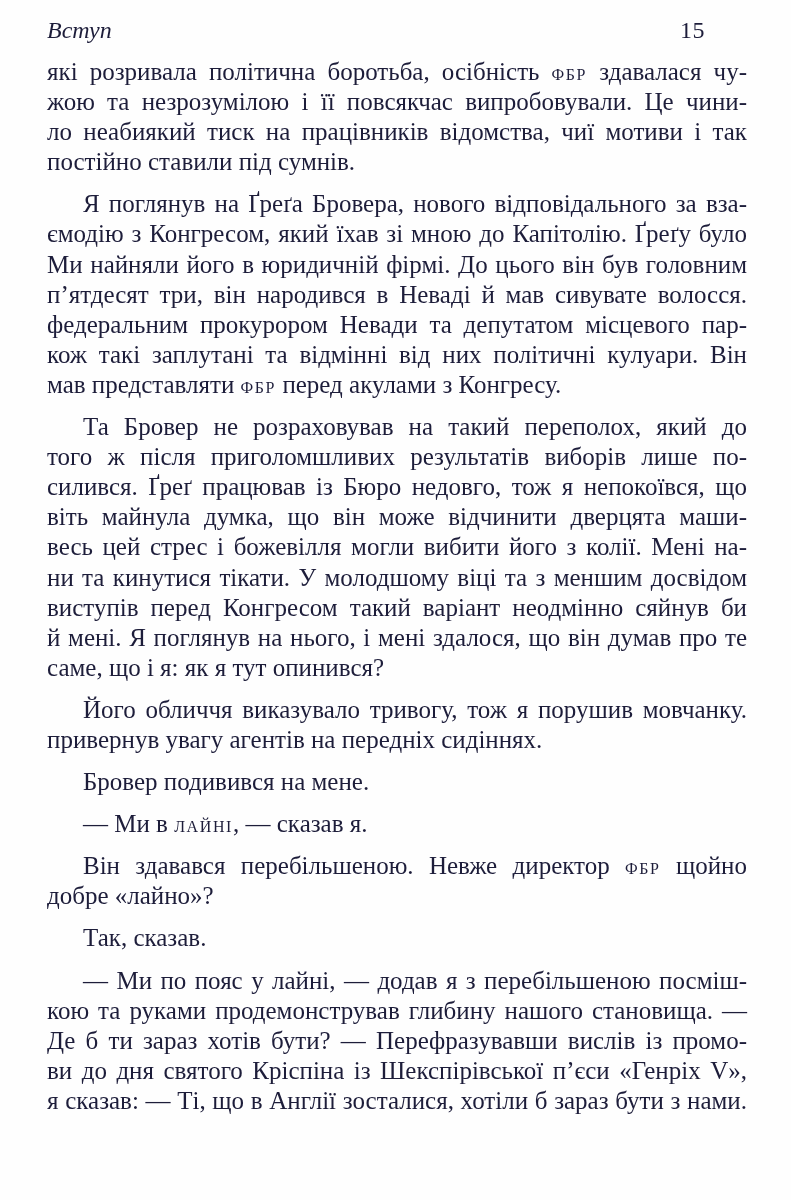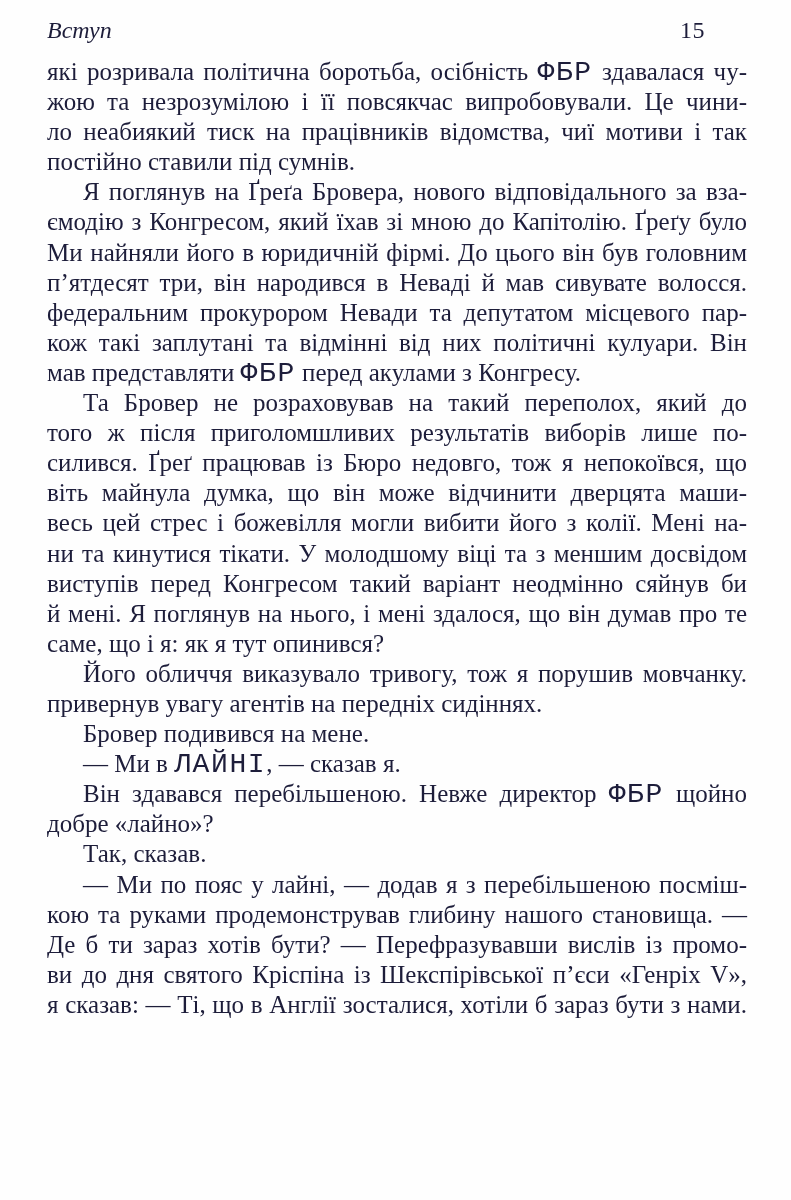--- a/index.html
+++ b/index.html
@@ -53,25 +53,25 @@
   .line.just {
     text-align: justify;
     text-align-last: justify;
   }
   .line.end {
     text-align: left;
     text-align-last: left;
   }
   .line.indent {
     text-indent: 36px;
+    margin-top: 12px;
   }
   .sc {
-    font-size: 28px;
+    font-size: 16px;
     letter-spacing: 1.6px;
-    font-family: Liberation Mono, monospace;
   }
 </style>
 </head>
 <body style="background: rgb(254, 254, 254);">
 
 <div class="page" style="color: rgb(29, 29, 58); background: rgb(254, 254, 254);">
   <div class="header">
     <span class="running-head">Вступ</span>
     <span class="page-number">15</span>
   </div>

